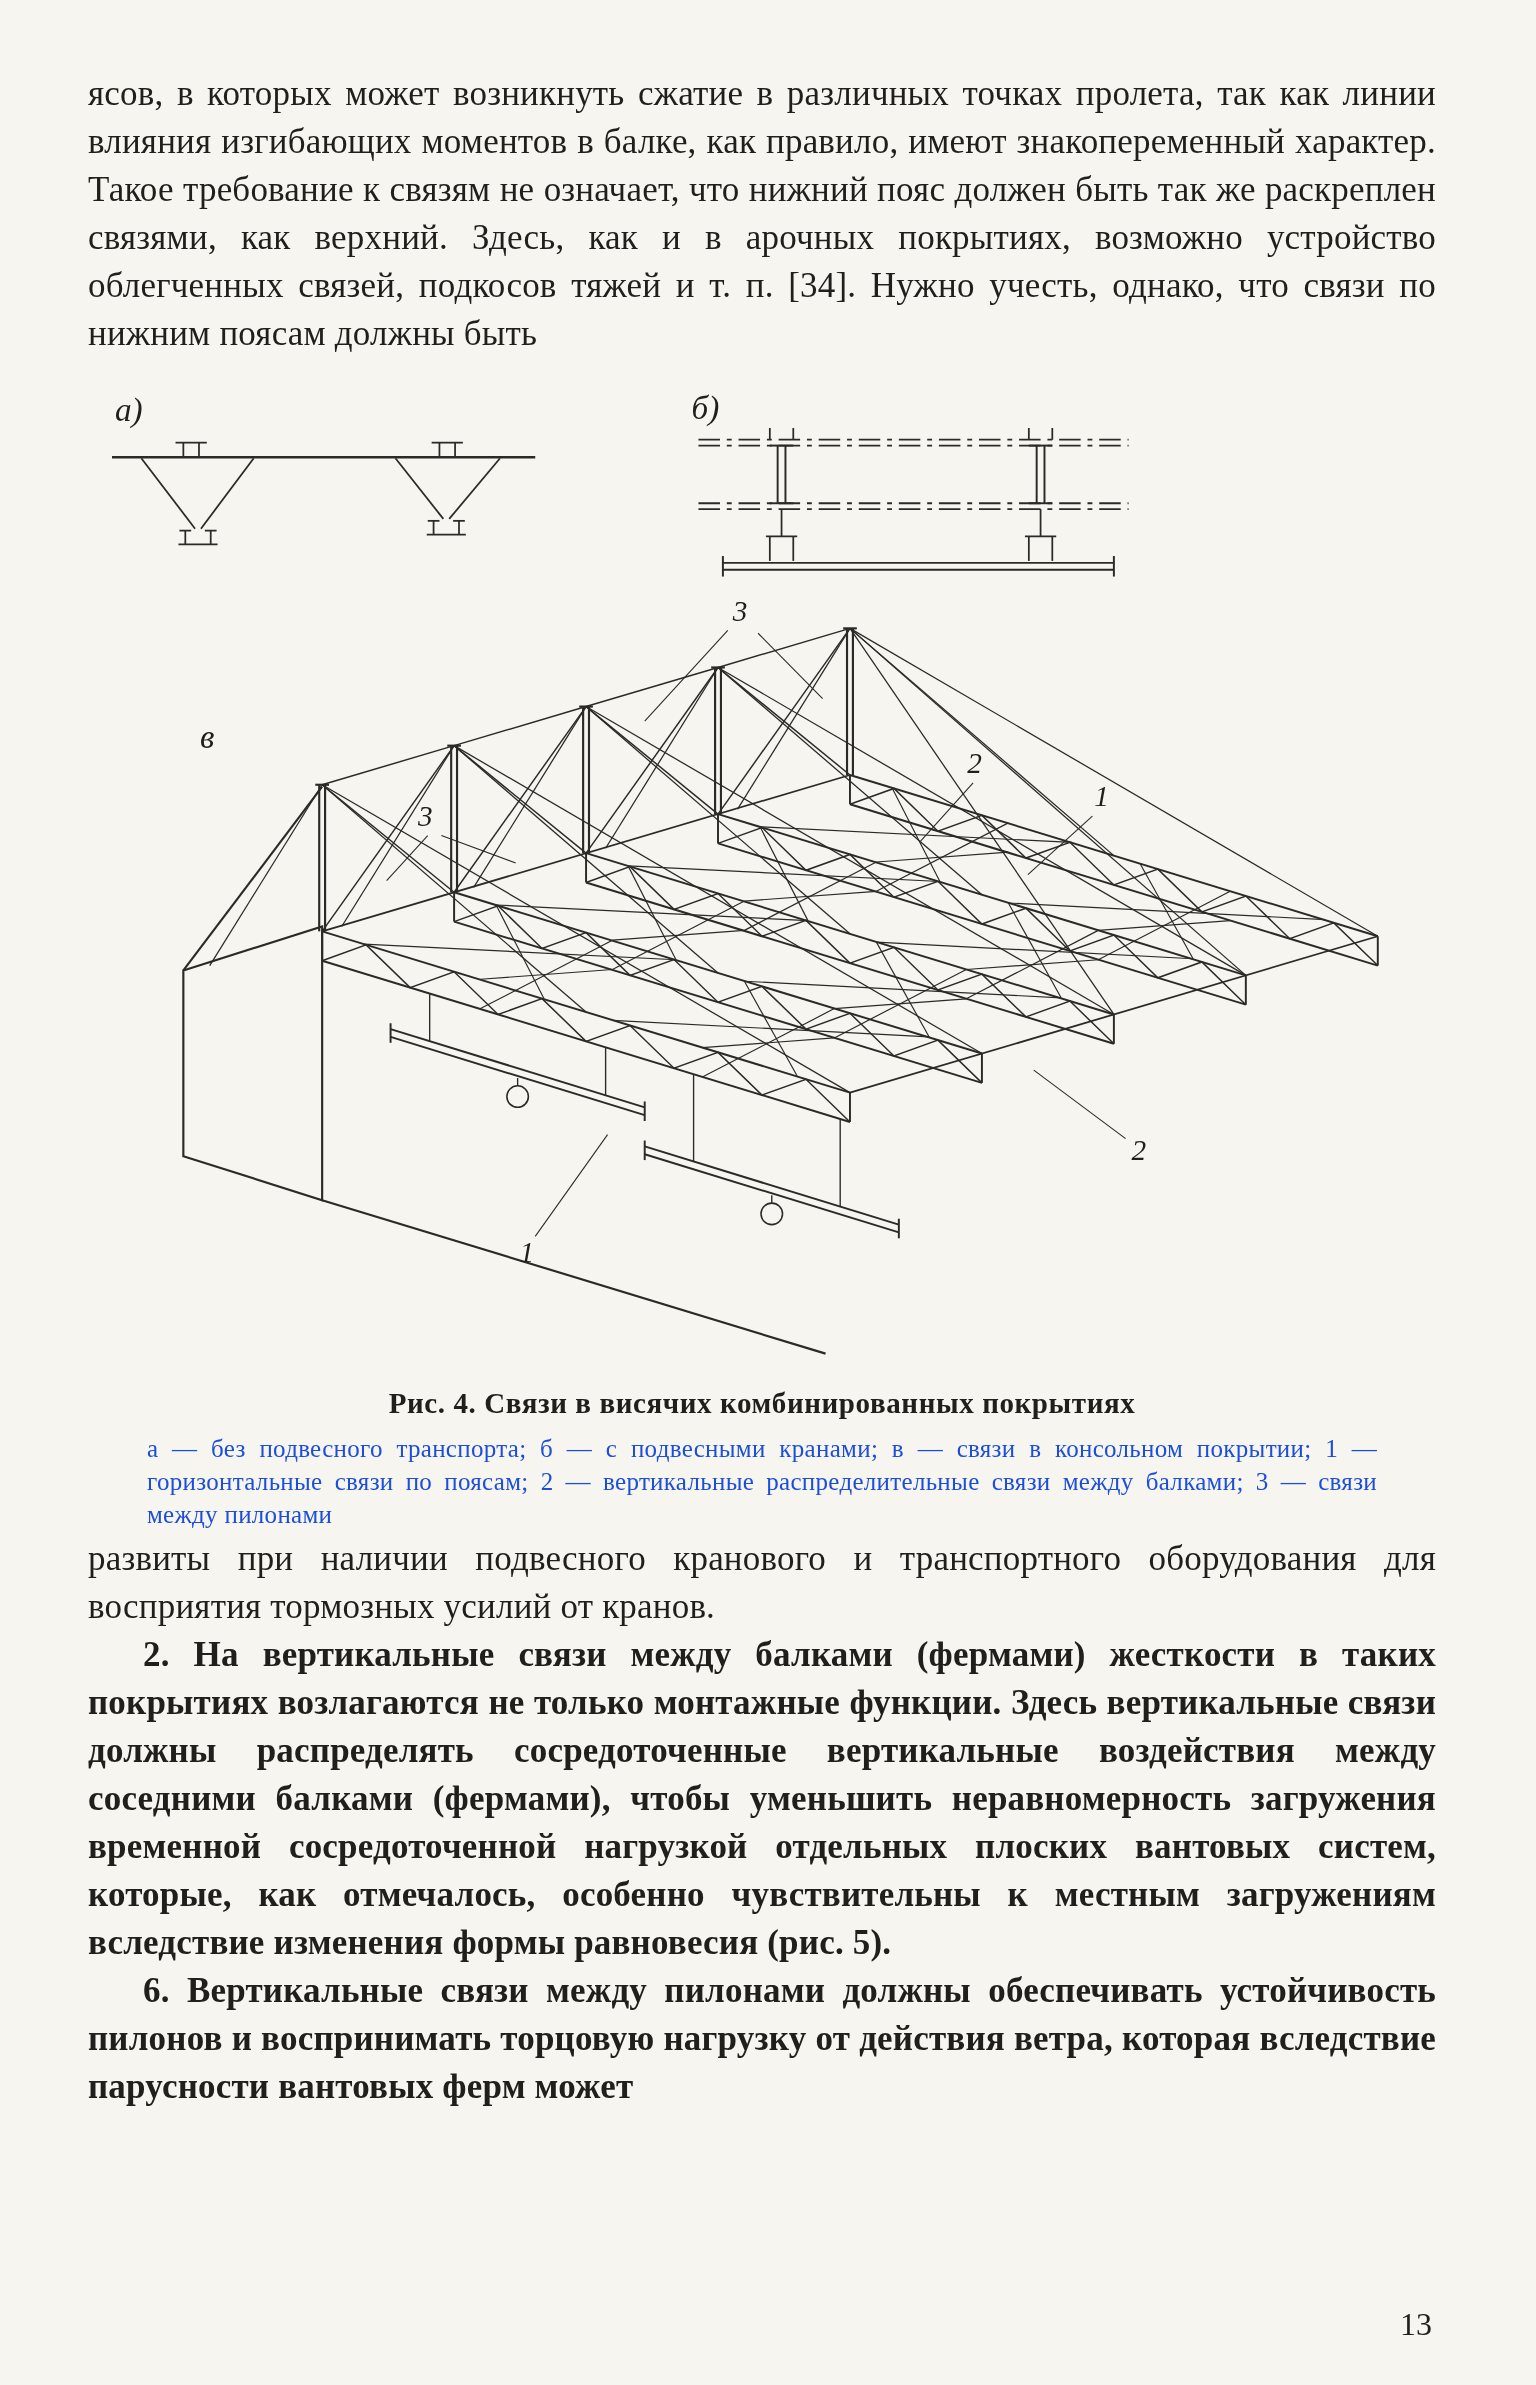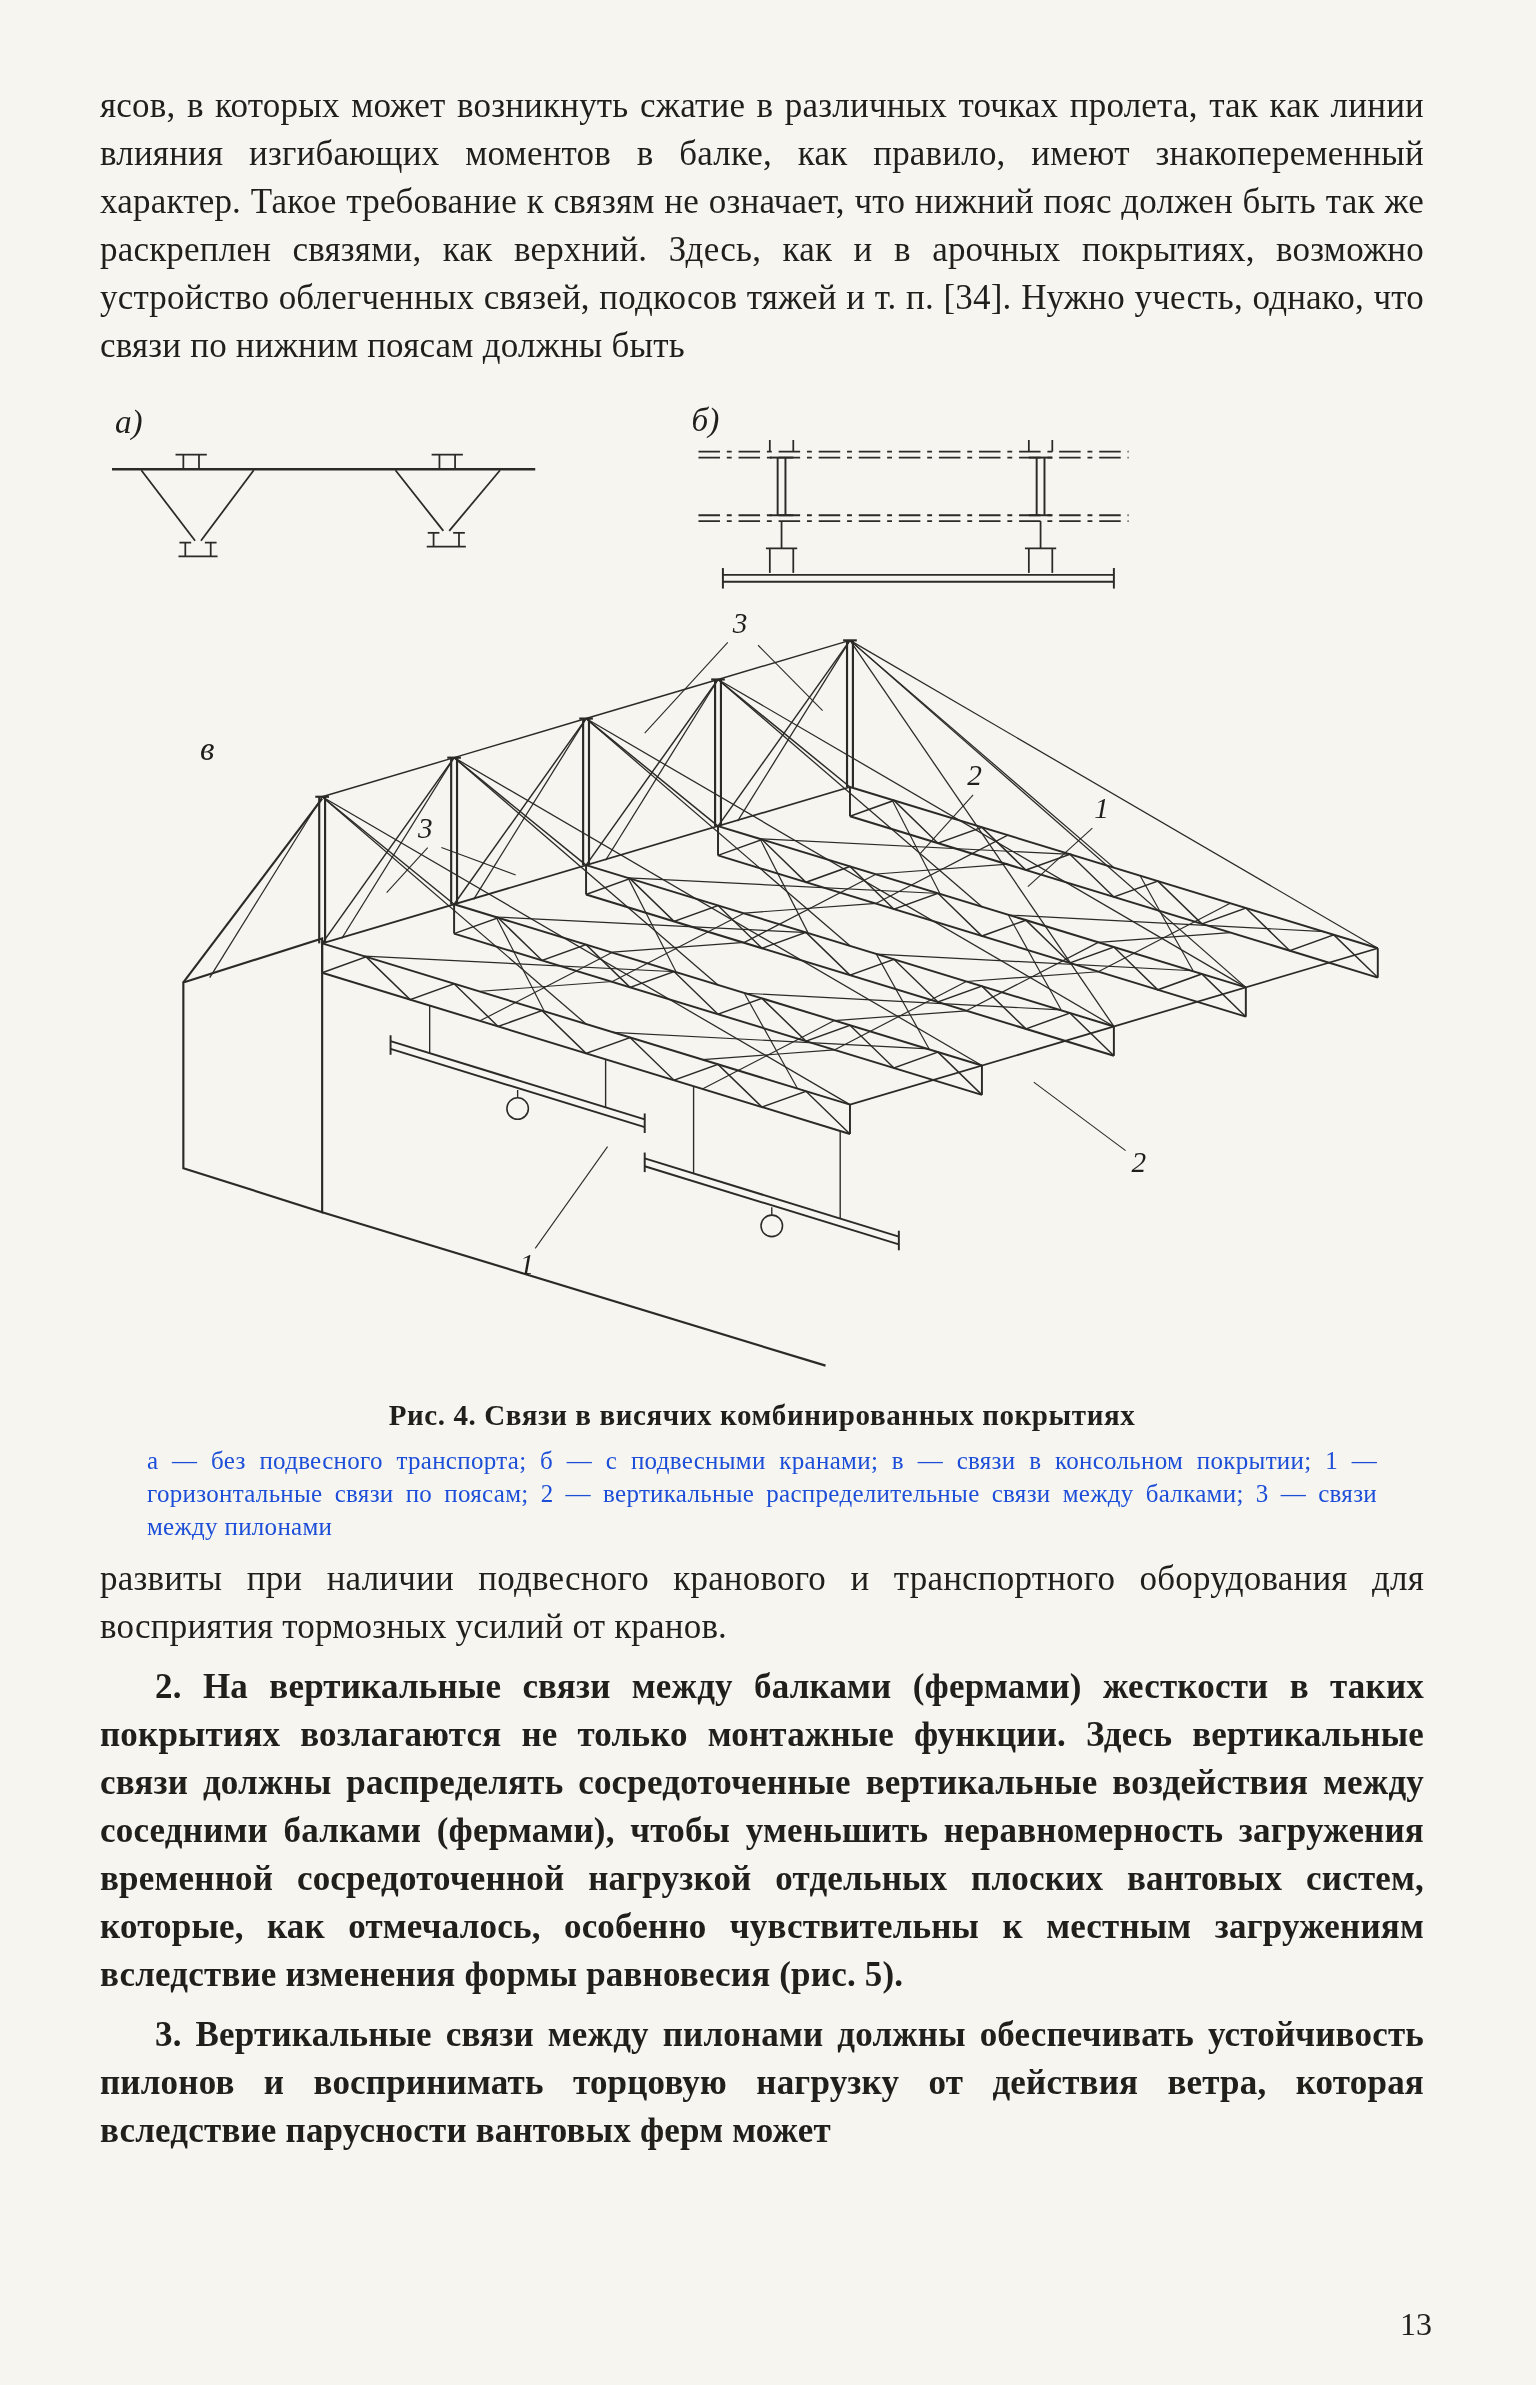--- a/index.html
+++ b/index.html
@@ -14,21 +14,21 @@
     box-sizing:border-box;
     background:#f6f5f0;
     padding:70px 100px 0 88px;
     color:#211f1c;
     overflow:hidden;
   }
   p.body-text{
     font-size:35px;
     line-height:48px;
     text-align:justify;
-    margin:12px;
+    margin:0;
     letter-spacing:0.2px;
   }
   p.indent{ text-indent:55px;font-weight:bold; }
   figure{ margin:26px 0 0 0; padding:0; }
   .fig-svg{ display:block; margin:0 auto; }
   .fig-label{
     font-family:"Liberation Serif","DejaVu Serif",serif;
     font-style:italic;
     font-size:34px;
     fill:#211f1c;
@@ -288,16 +288,16 @@
     </svg>
 
     <figcaption>
       <div class="caption">Рис. 4. Связи в висячих комбинированных покрытиях</div>
       <div class="legend">а — без подвесного транспорта; б — с подвесными кранами; в — связи в консольном покрытии; 1 — горизонтальные связи по поясам; 2 — вертикальные распределительные связи между балками; 3 — связи между пилонами</div>
     </figcaption>
   </figure>
 
   <p class="body-text after-figure">развиты при наличии подвесного кранового и транспортного оборудования для восприятия тормозных усилий от кранов.</p>
   <p class="body-text indent">2. На вертикальные связи между балками (фермами) жесткости в таких покрытиях возлагаются не только монтажные функции. Здесь вертикальные связи должны распределять сосредоточенные вертикальные воздействия между соседними балками (фермами), чтобы уменьшить неравномерность загружения временной сосредоточенной нагрузкой отдельных плоских вантовых систем, которые, как отмечалось, особенно чувствительны к местным загружениям вследствие изменения формы равновесия (рис. 5).</p>
-  <p class="body-text indent">3. Вертикальные связи между пилонами должны обеспечивать устойчивость пилонов и воспринимать торцовую нагрузку от действия ветра, которая вследствие парусности вантовых ферм может</p>
+  <p class="body-text indent">6. Вертикальные связи между пилонами должны обеспечивать устойчивость пилонов и воспринимать торцовую нагрузку от действия ветра, которая вследствие парусности вантовых ферм может</p>
 
   <div class="page-number">13</div>
 </div>
 
 </body></html>

